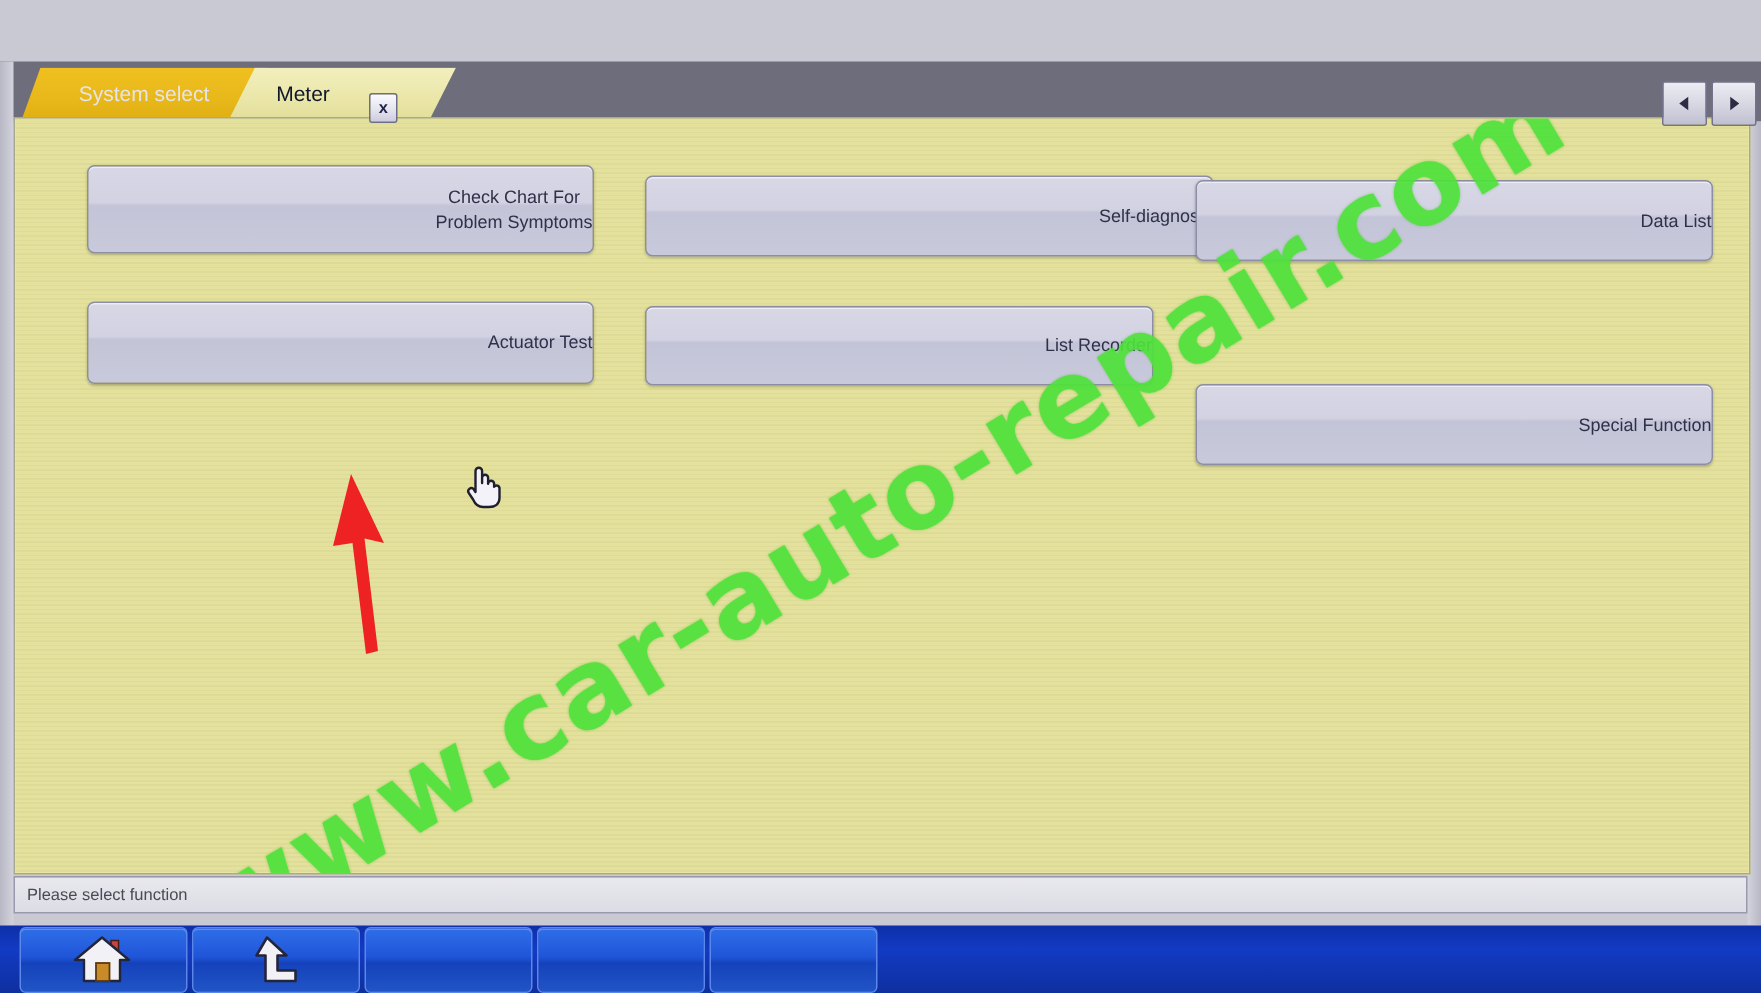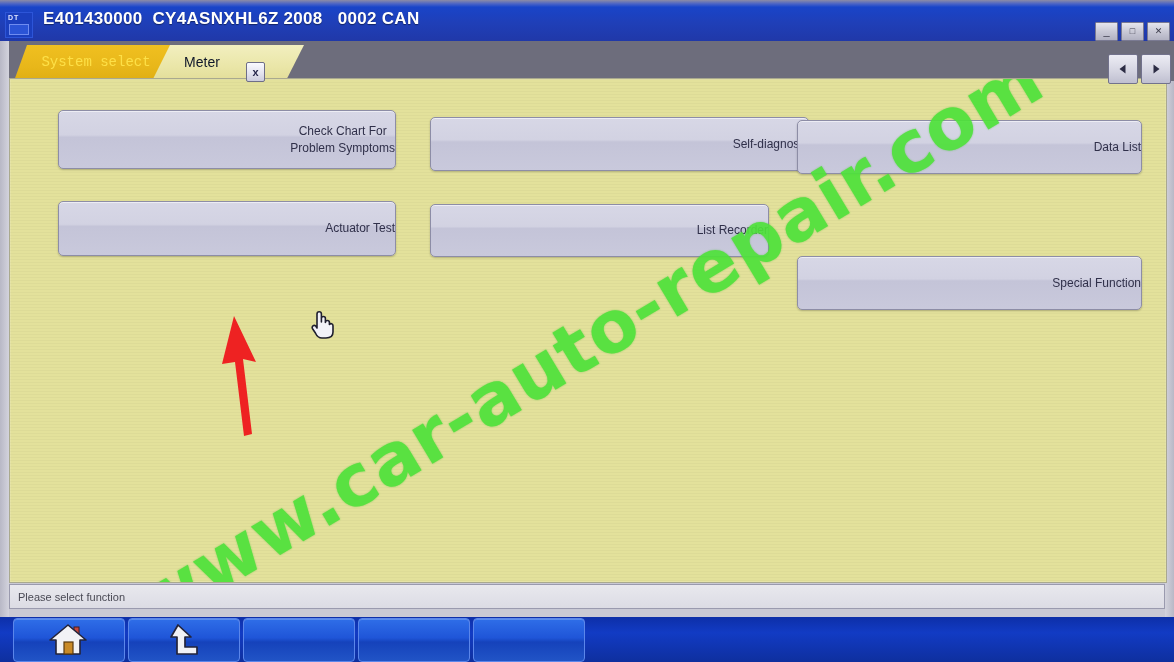--- a/index.html
+++ b/index.html
@@ -99,21 +99,21 @@
     font-size: 14px;
     color: #4a4420;
   }
   #tab-system {
     left: 14px; width: 164px;
   }
   #tab-system .shape {
     background: linear-gradient(to bottom, #f0c020 0%, #e8b71a 60%, #dfae12 100%);
     clip-path: polygon(13px 0, 100% 0, 87% 100%, 0 100%);
   }
-  #tab-system .lbl { color: #fde047; font-family: Liberation Mono, monospace; }
+  #tab-system .lbl { color: #e5e5e5; }
   #tab-meter {
     left: 152px; width: 152px;
   }
   #tab-meter .shape {
     background: linear-gradient(to bottom, #f2efbf 0%, #eae6a8 60%, #e2dd98 100%);
     clip-path: polygon(18px 0, 100% 0, 88% 100%, 0 100%);
   }
   #tab-meter .lbl {
     left: 0; width: 100px; text-align: center; color: #0f172a;
   }
@@ -259,39 +259,20 @@
   .frame-right {
     position: absolute; right: 0; top: 81px; width: 9px; height: 536px;
     background: linear-gradient(to left, #b8b8c6, #d3d3dd);
   }
 </style>
 </head>
 <body>
 
 <div id="screen">
 
-  <div class="titlebar">
-    <div class="titlebar-topline"></div>
-    <div class="app-icon">
-      <div class="ic-row1">DT</div>
-      <div class="ic-box"></div>
-    </div>
-    <div class="title-text">E401430000  CY4ASNXHL6Z 2008   0002 CAN</div>
-    <div class="win-btns">
-      <div class="win-btn min">
-        <div class="g">_</div>
-      </div>
-      <div class="win-btn">
-        <div class="g">□</div>
-      </div>
-      <div class="win-btn">
-        <div class="g">✕</div>
-      </div>
-    </div>
-  </div>
 
   <div class="tabstrip">
     <div class="tab" id="tab-system">
       <div class="shape"></div>
       <div class="lbl">System select</div>
     </div>
     <div class="tab" id="tab-meter">
       <div class="shape"></div>
       <div class="lbl">Meter</div>
     </div>

